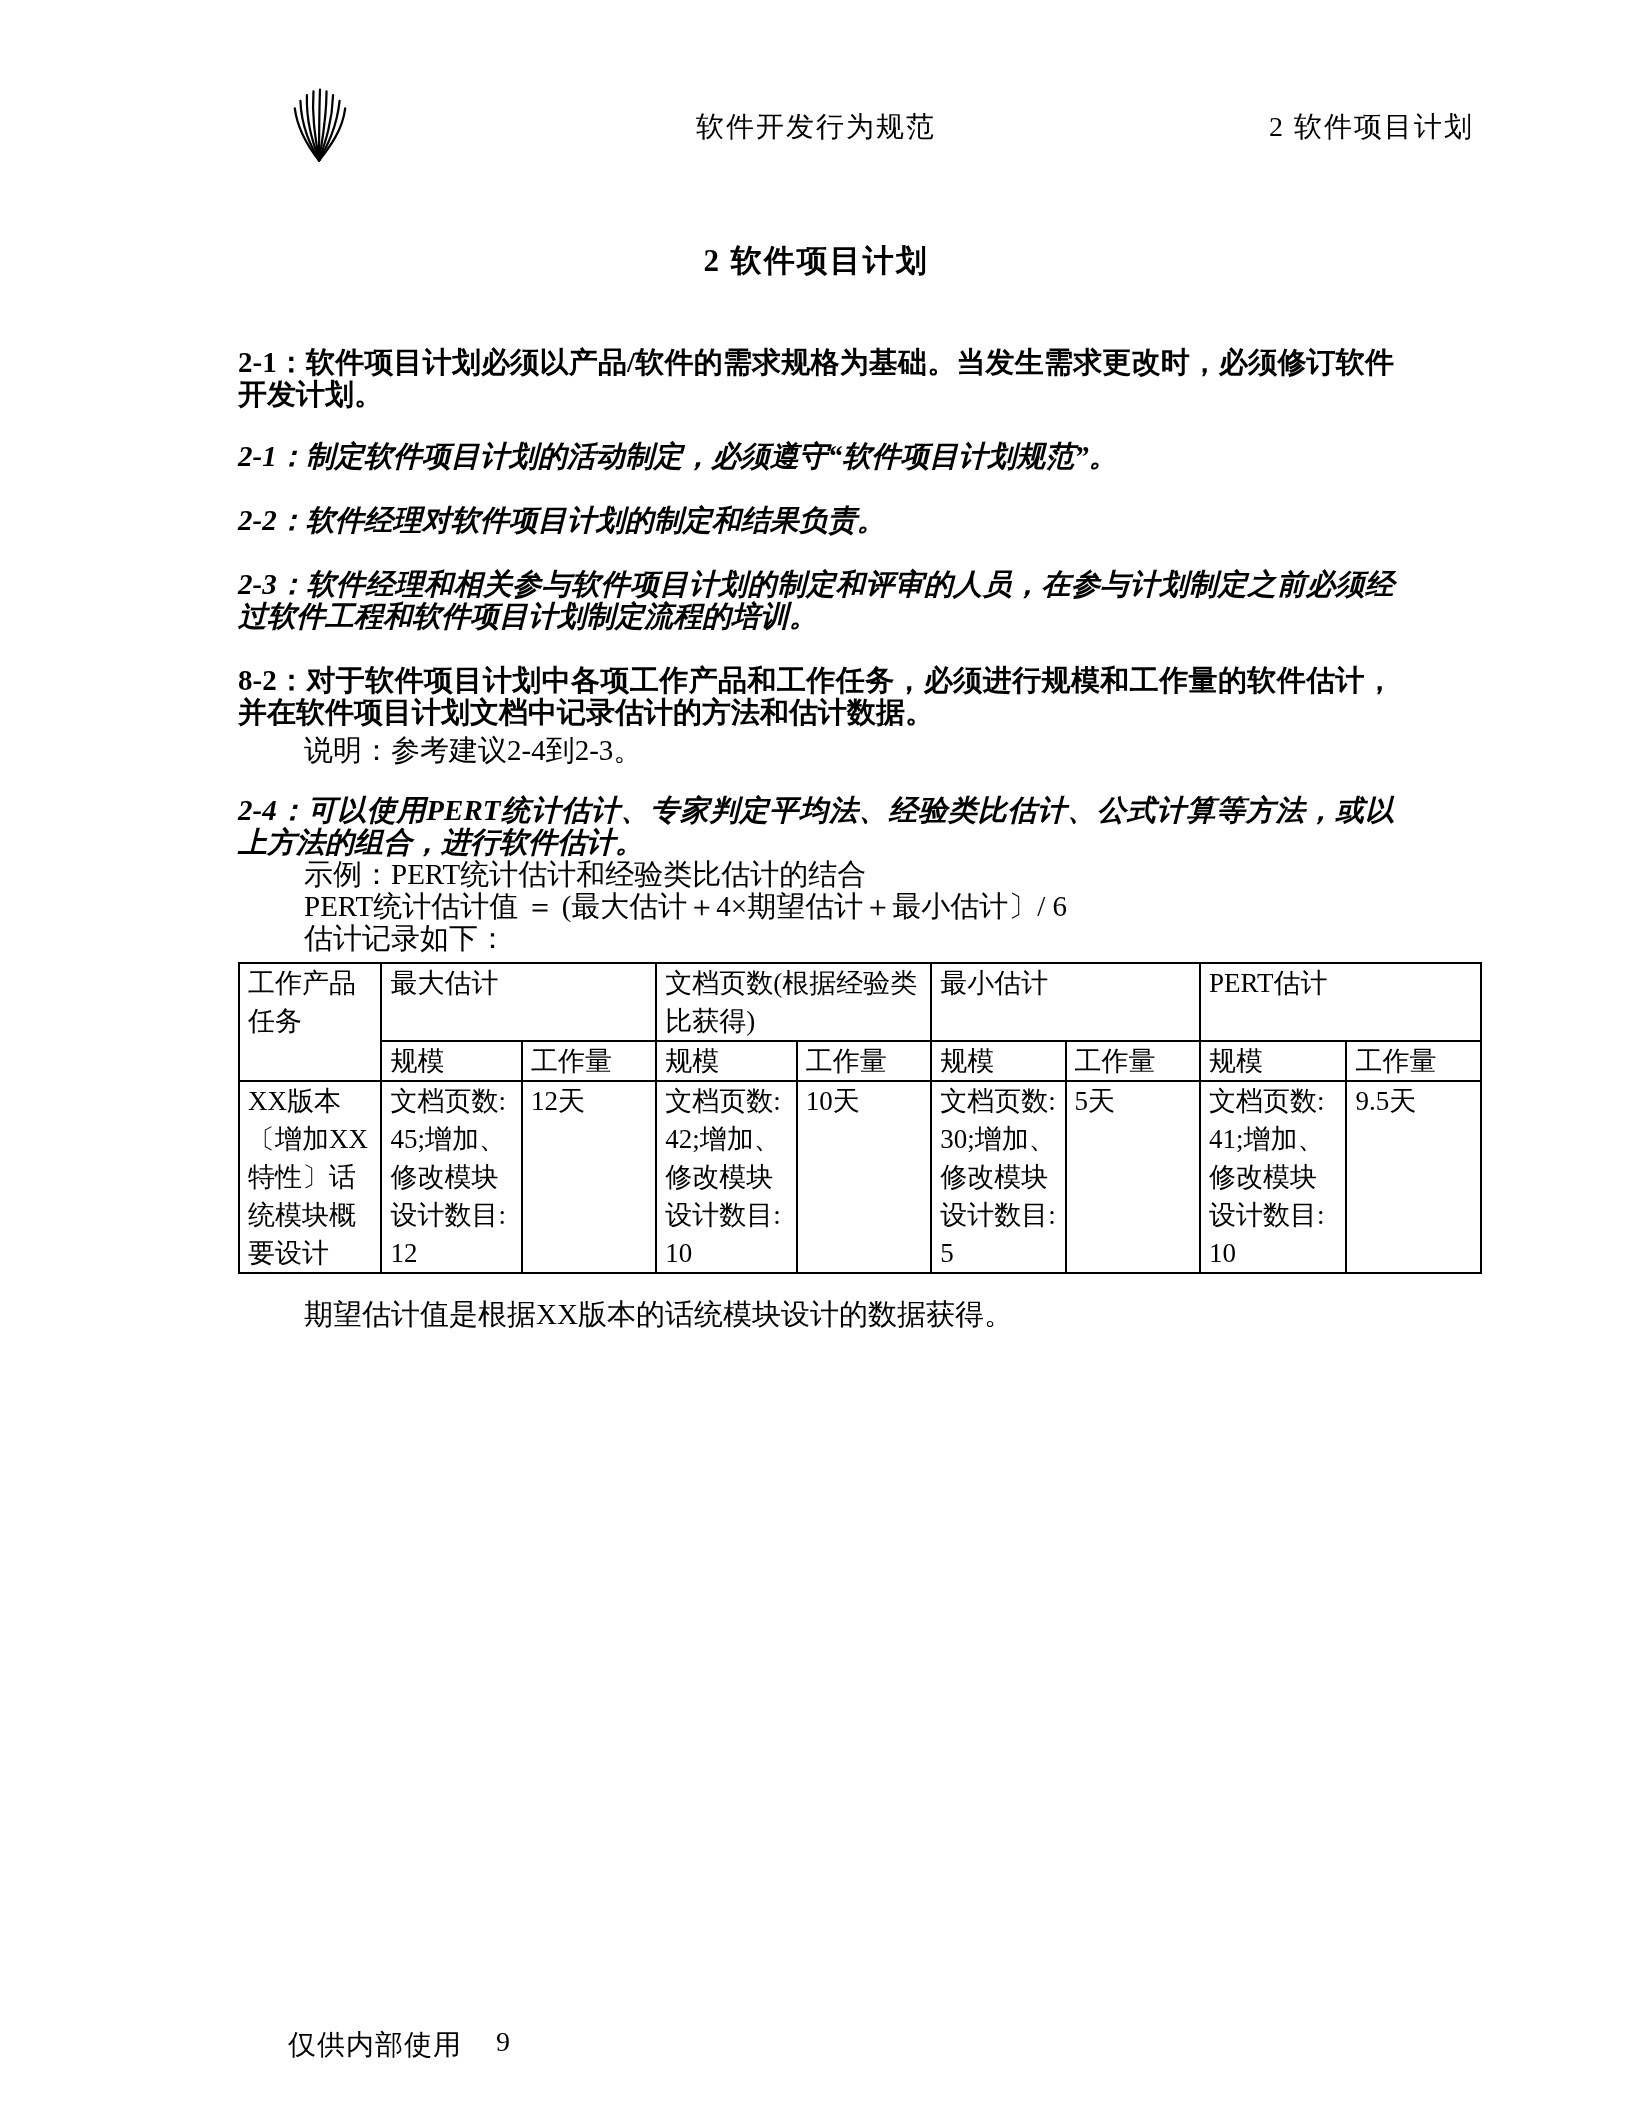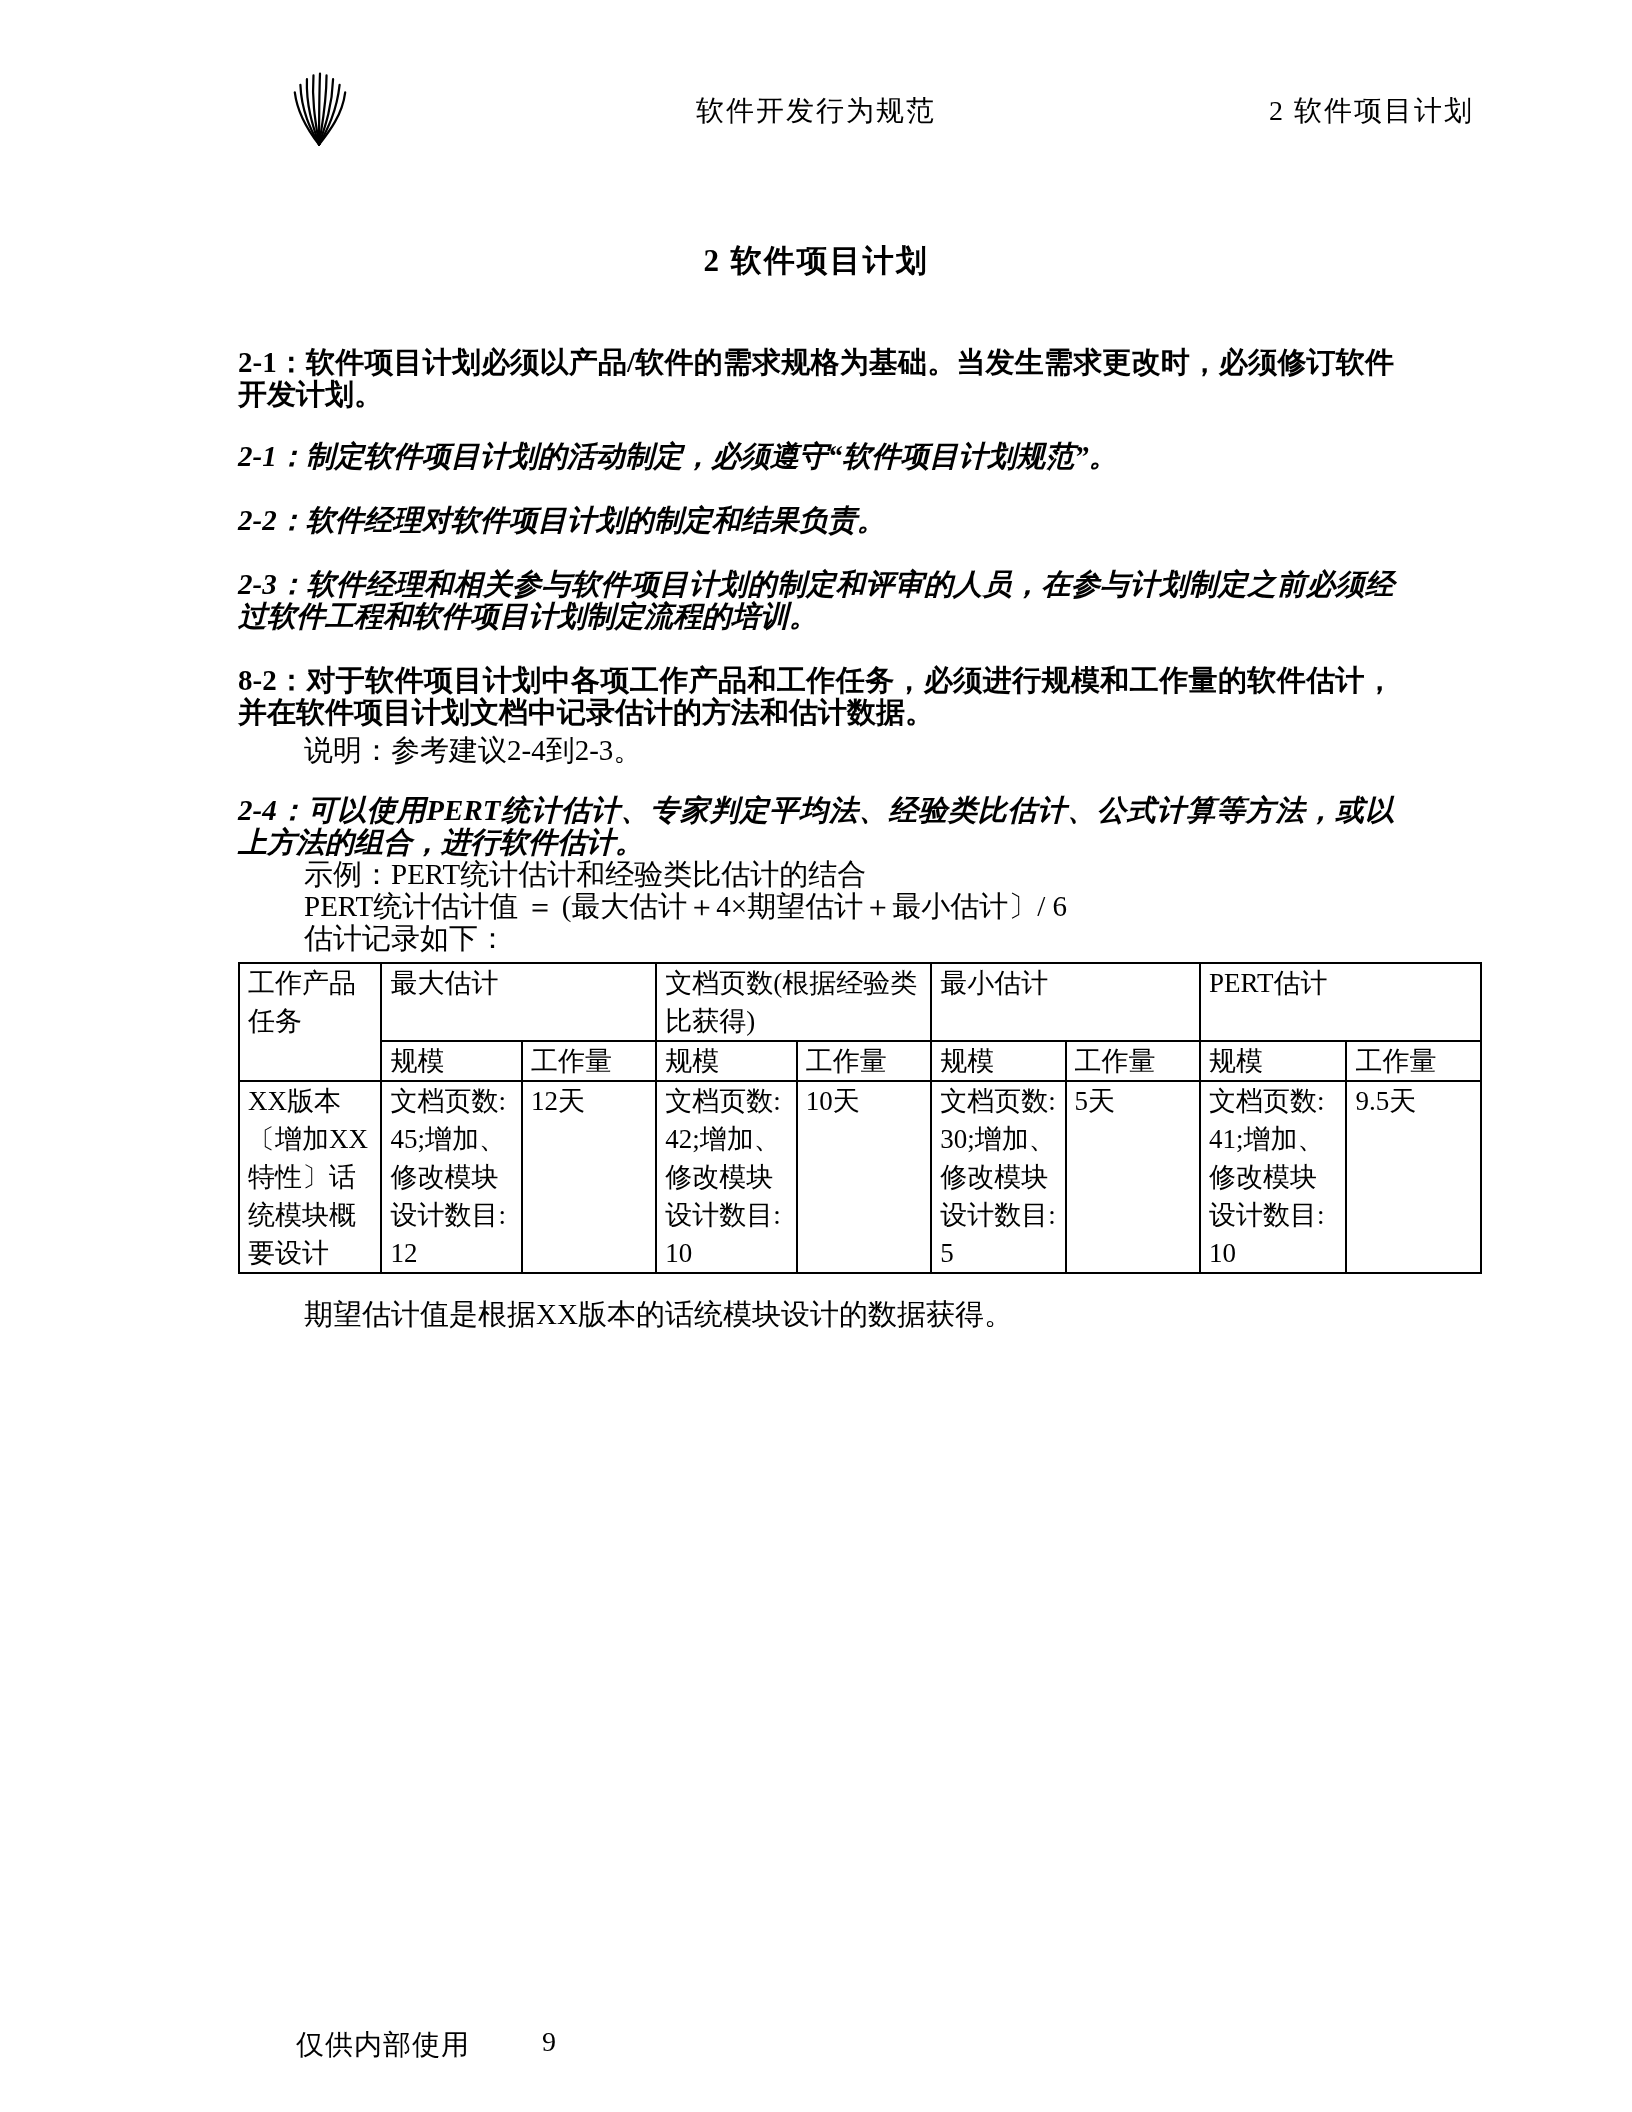--- a/index.html
+++ b/index.html
@@ -5,21 +5,21 @@
   * { margin:0; padding:0; box-sizing:border-box; }
   html, body { background:#ffffff; }
   .page {
     position:relative;
     width:1632px; height:2112px;
     background:#ffffff; color:#000;
     font-family:"Liberation Serif","DejaVu Serif",serif;
     overflow:hidden;
   }
   
-  .header { position:absolute; top:0; left:0; right:0; height:170px; }
+  .header { position:absolute; top:16px; left:0; right:0; height:170px; }
   .logo { position:absolute; left:292px; top:72px; width:56px; height:76px; }
   .logo svg { display:block; }
   .header-center {
     position:absolute; top:92px; left:0; right:0;
     text-align:center; font-size:28px; letter-spacing:2px;
   }
   .header-right {
     position:absolute; top:92px; right:158px;
     font-size:28px; letter-spacing:2px;
   }
@@ -51,22 +51,22 @@
   }
   table.estimate td {
     border:2px solid #000;
     font-size:27px; line-height:38px;
     vertical-align:top; text-align:left;
     padding:0 8px;
     word-break:break-all;
   }
   
   .footer {
-    position:absolute; left:296px; bottom:48px;
-    font-size:28px; display:flex; gap:72px; letter-spacing:1px;justify-content:space-between;
+    position:absolute; left:288px; bottom:48px;
+    font-size:28px; display:flex; gap:34px; letter-spacing:1px;justify-content:space-between;
   }
 </style>
 </head>
 <body>
 
 <div class="page">
 
   <header class="header">
     <div class="logo">
       <svg width="56" height="76" viewBox="0 0 60 78" fill="none" xmlns="http://www.w3.org/2000/svg">

